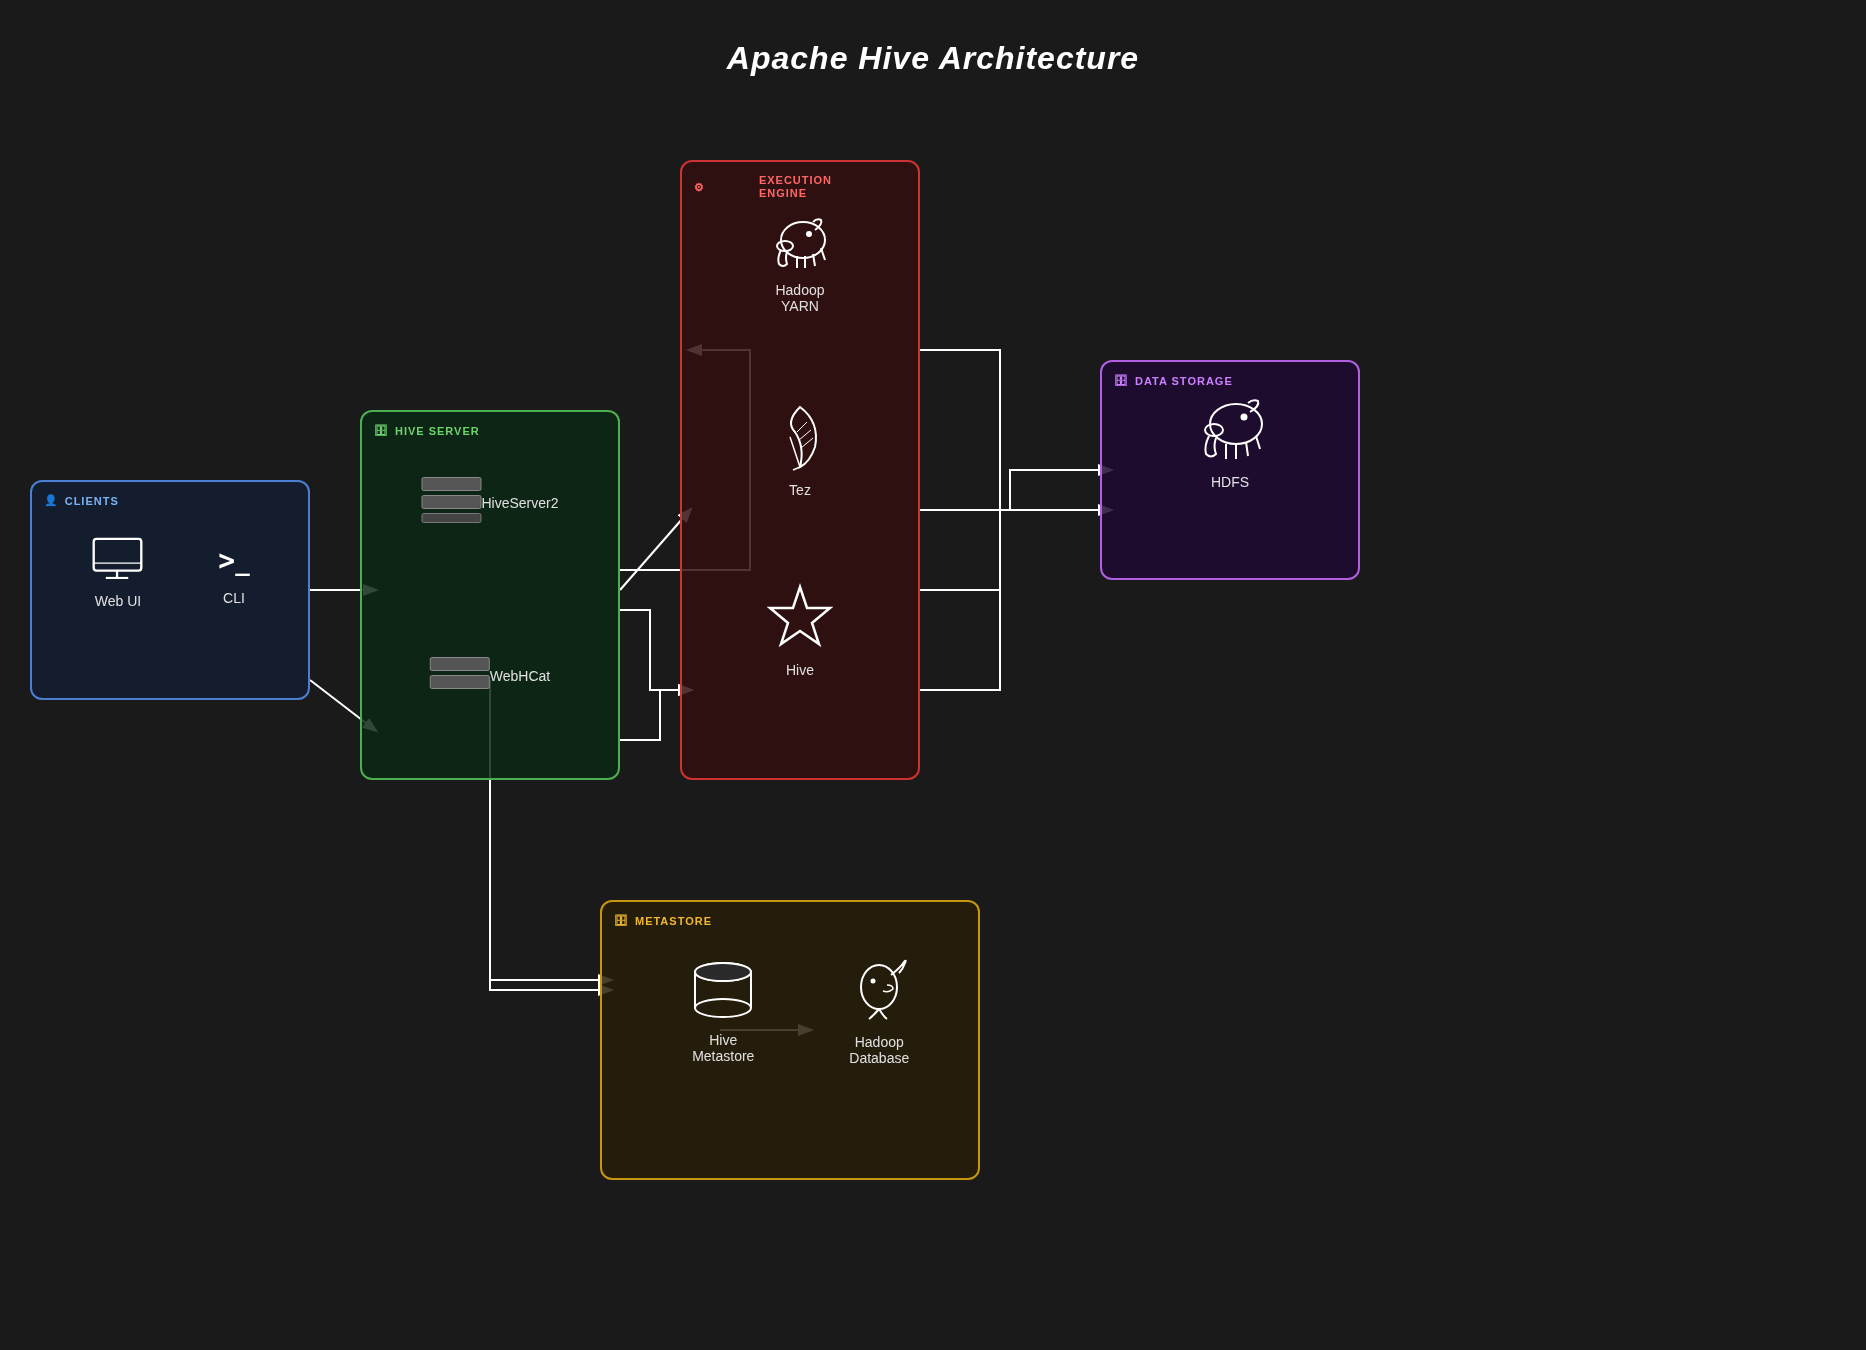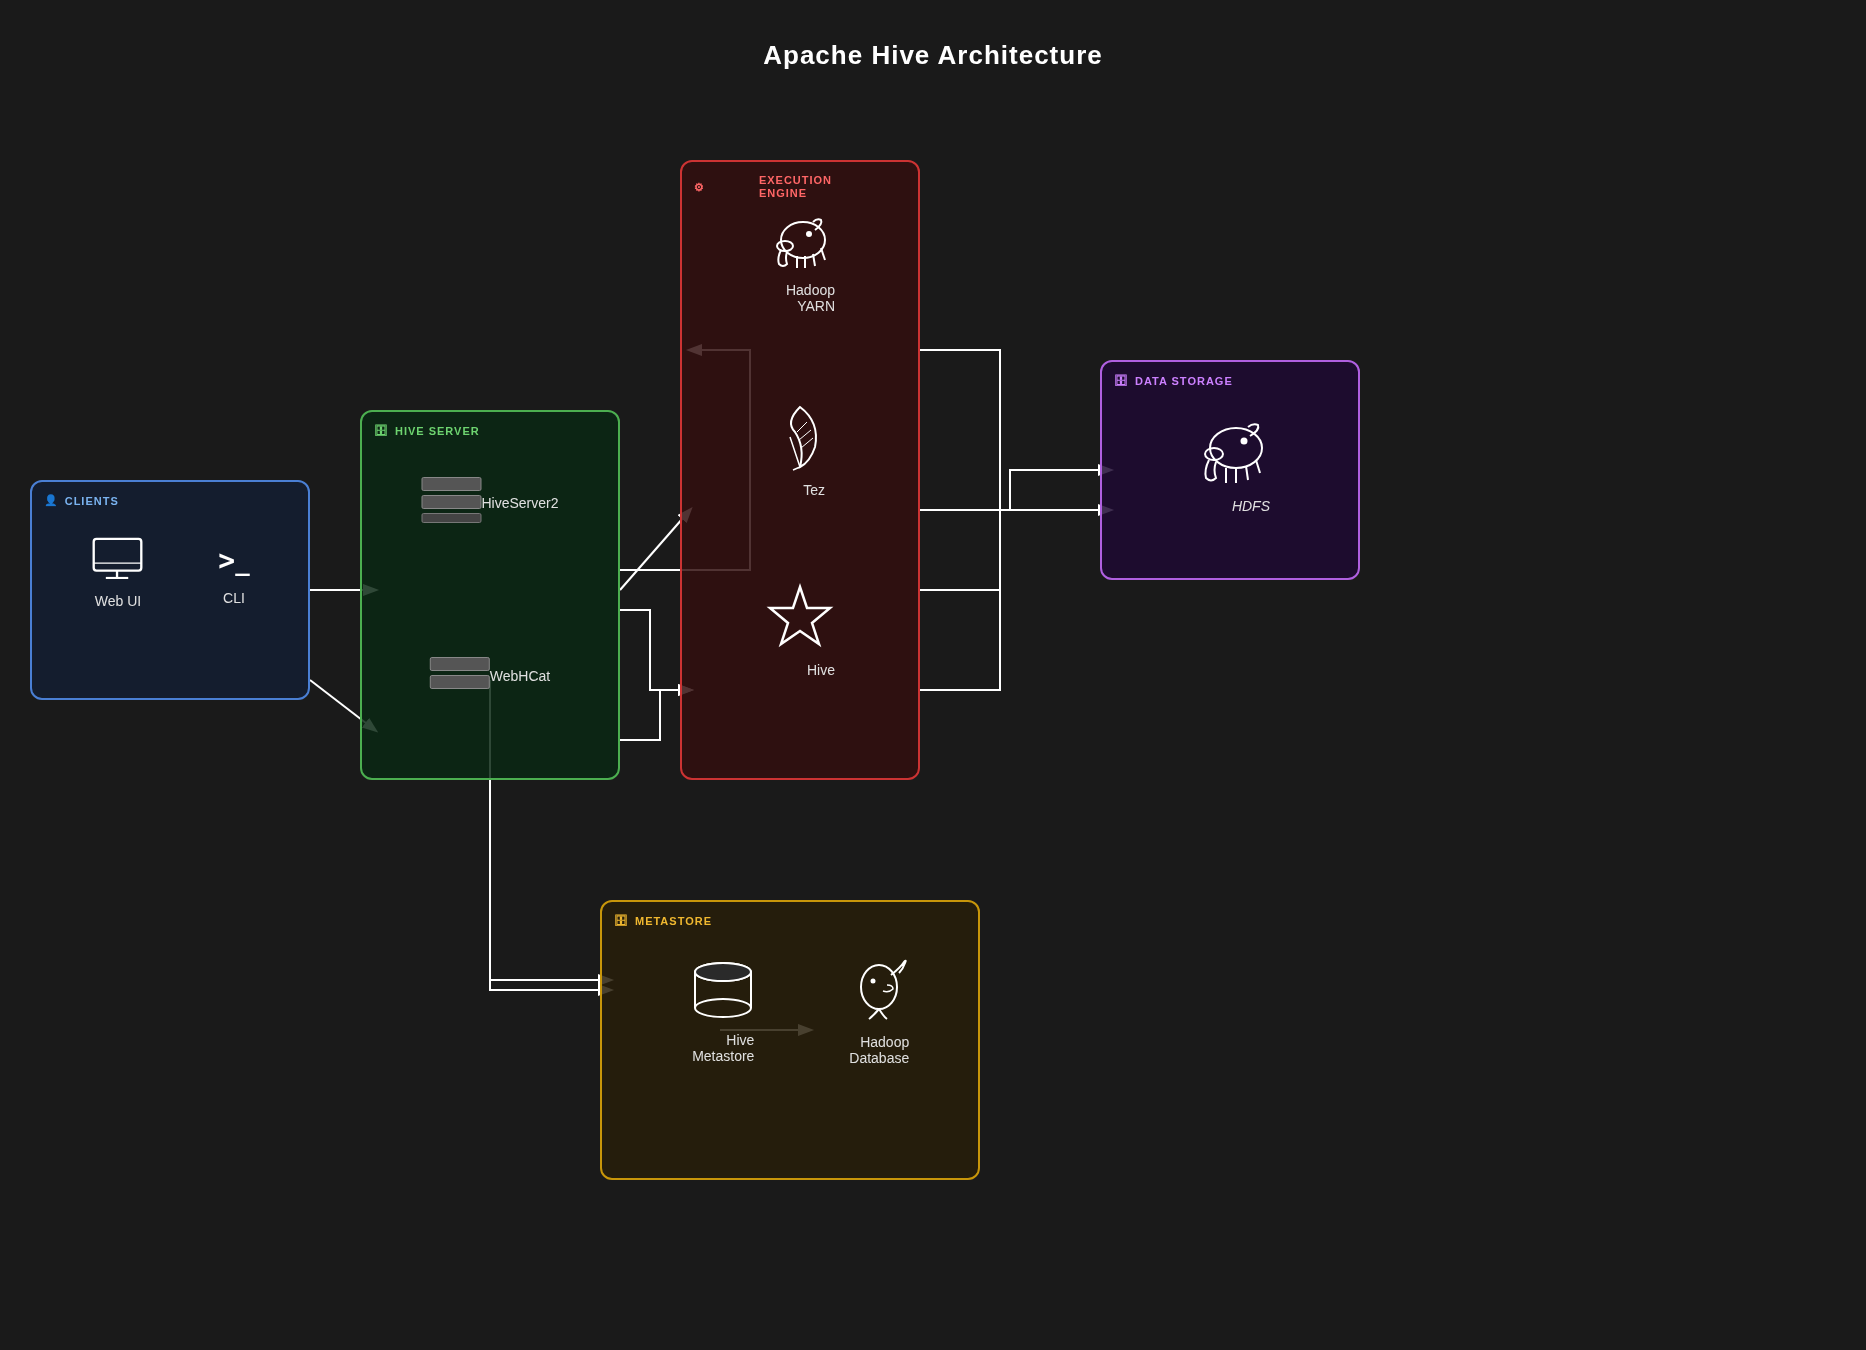--- a/index.html
+++ b/index.html
@@ -9,24 +9,25 @@
       height: 1350px;
       overflow: hidden;
       font-family: 'Arial', sans-serif;
       color: #fff;
       position: relative;
     }
 
     .page-title {
       text-align: center;
       padding-top: 40px;
-      font-size: 26px;
+      font-size: 32px;
       font-weight: bold;
       color: #fff;
       letter-spacing: 1px;
+      font-style: italic;
     }
 
     .diagram-container {
       position: absolute;
       top: 80px;
       left: 0;
       width: 1866px;
       height: 1270px;
     }
 
@@ -103,21 +104,21 @@
       height: 280px;
       background: rgba(40, 30, 10, 0.85);
       border: 2px solid #c8960a;
     }
 
     .metastore-box .box-label { color: #f0b830; }
 
     .component-label {
       font-size: 14px;
       color: #e0e0e0;
-      text-align: right;
+      text-align: center;
       margin-top: 6px;
     }
 
     
     .clients-items {
       display: flex;
       justify-content: space-around;
       align-items: center;
       margin-top: 20px;
       padding: 10px;
@@ -219,25 +220,24 @@
     .webhcat-section {
       position: absolute;
       top: 230px;
       left: 50%;
       transform: translateX(-50%);
       text-align: center;
     }
 
     .hdfs-section {
       position: absolute;
-      top: 56px;
-      left: 50%;
-      transform: translateX(-50%);
-      text-align: center;
-      font-style: italic;
+      top: 32px;
+      left: 50%;
+      transform: translateX(-50%);
+      text-align: center;
     }
 
     .metastore-content {
       display: flex;
       align-items: center;
       justify-content: space-around;
       margin-top: 20px;
       padding: 10px 20px;
     }
 

